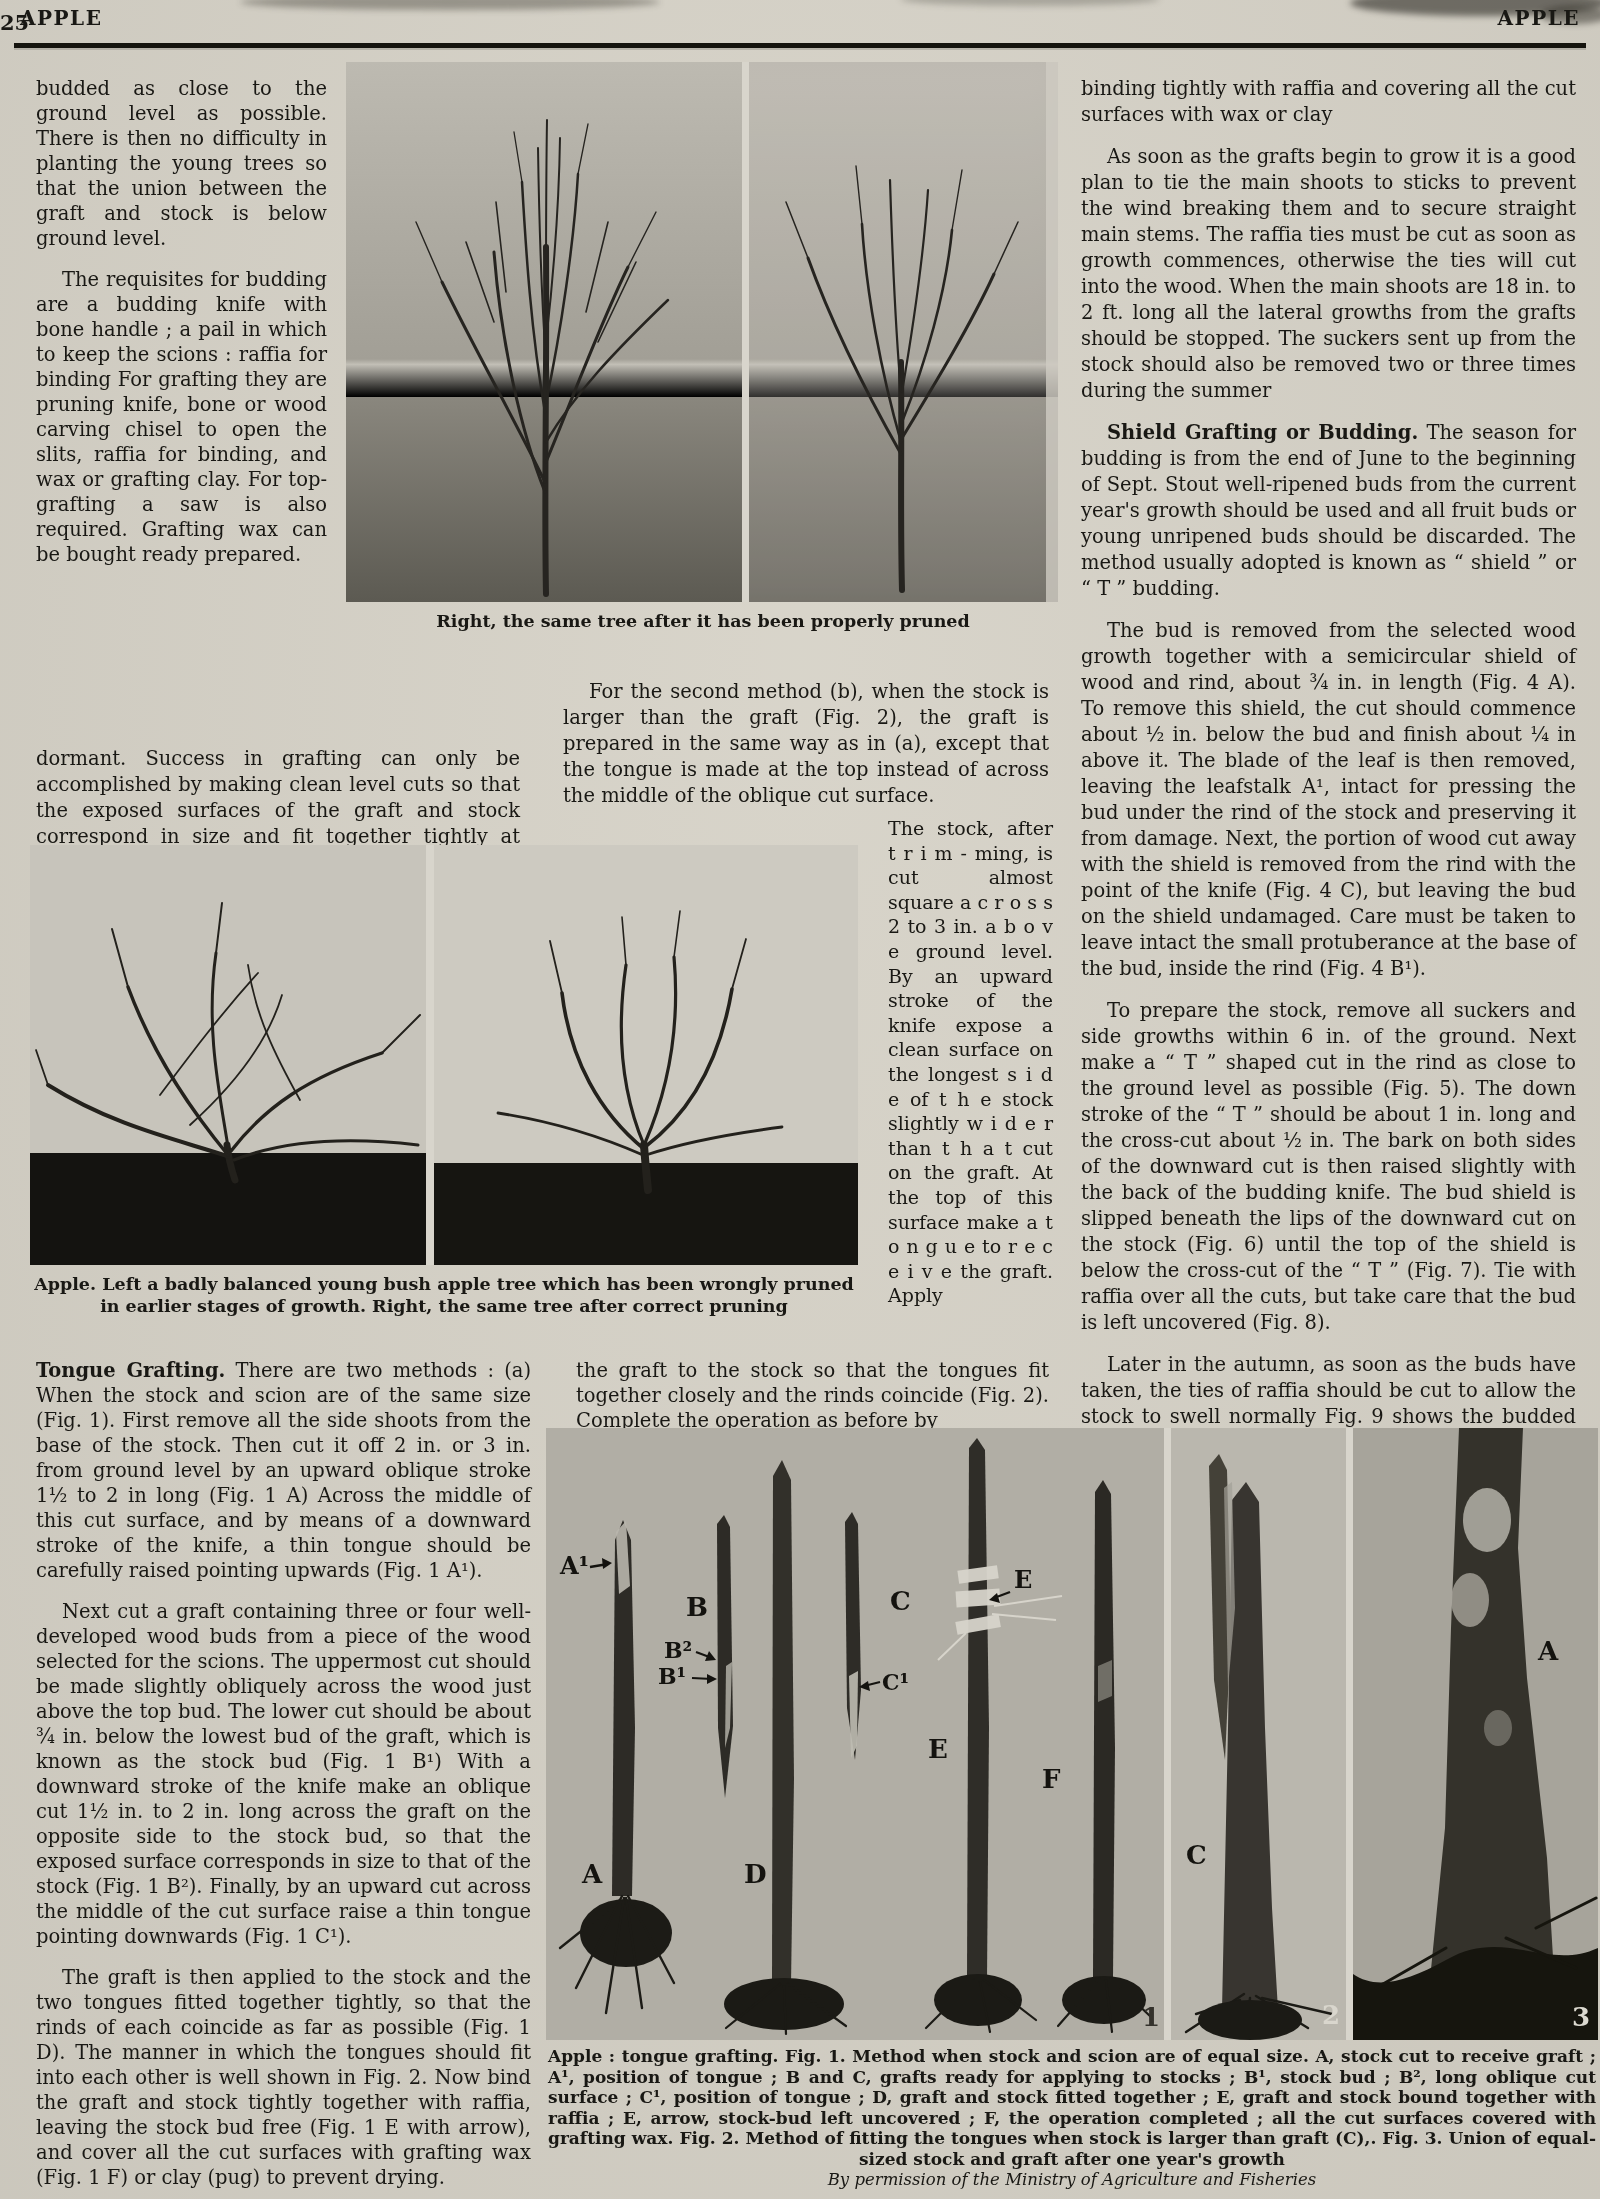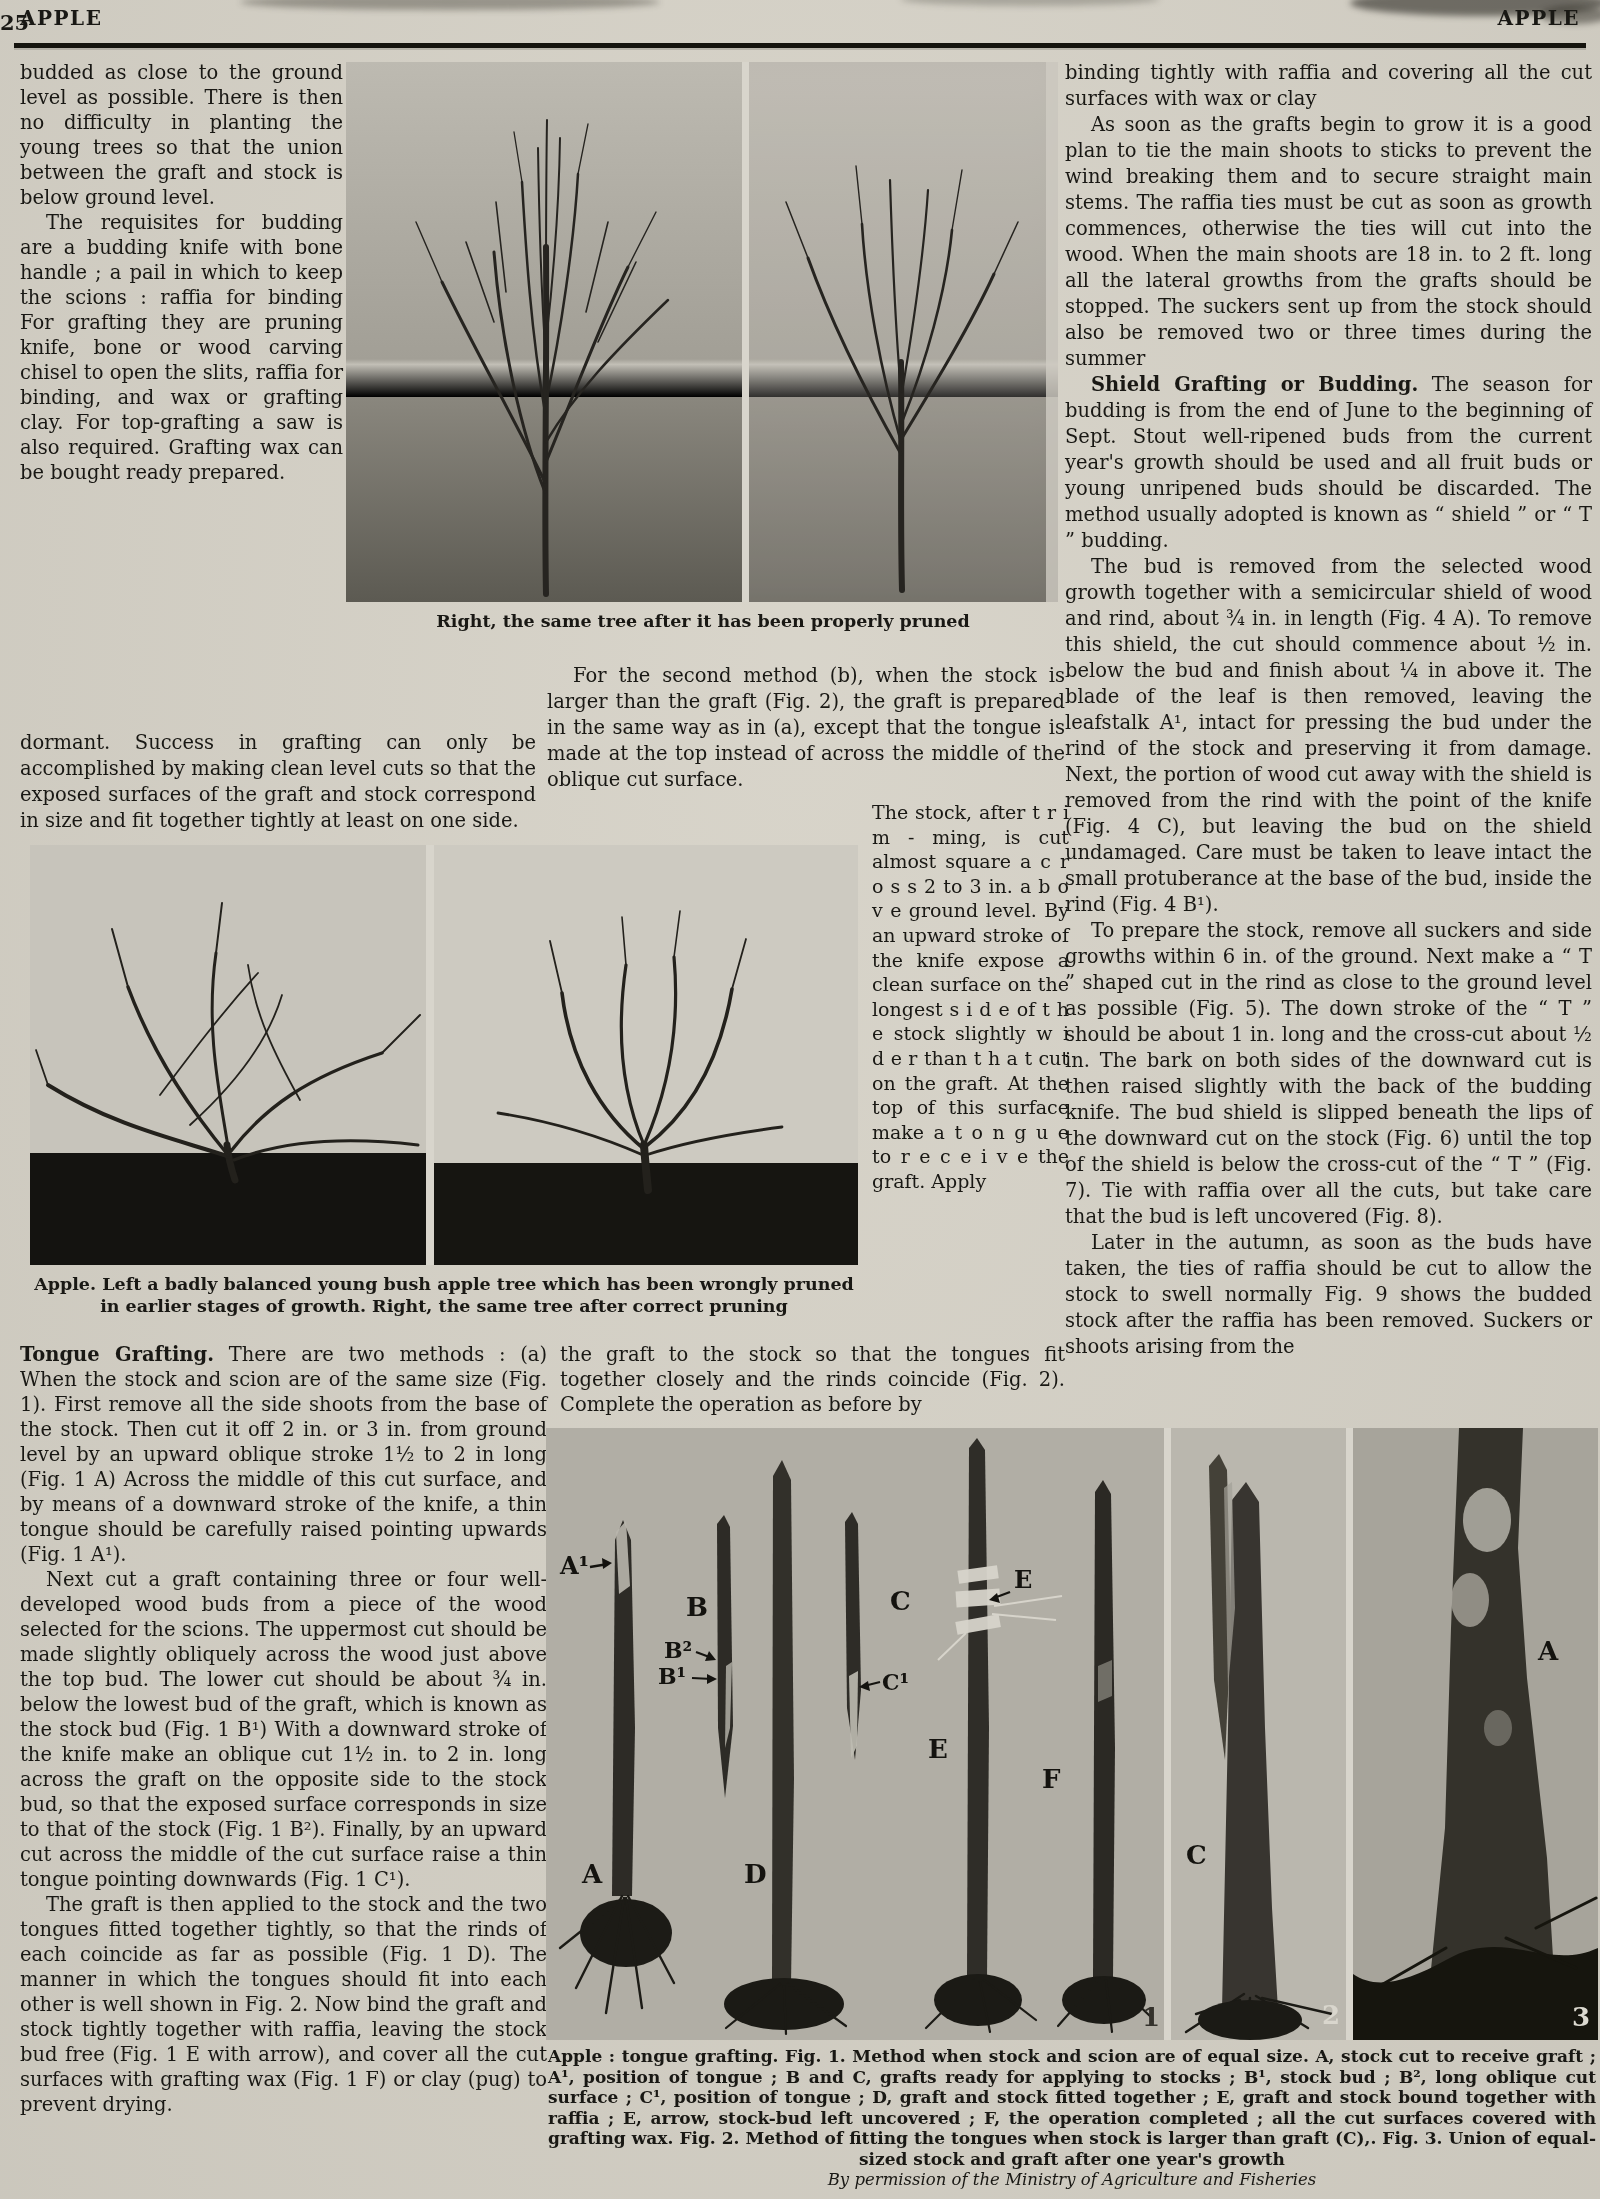--- a/index.html
+++ b/index.html
@@ -11,21 +11,21 @@
     font-family:"DejaVu Serif", serif;
     color:#191814;
     overflow:hidden;
   }
   .abs{position:absolute;}
   
   .hdr{font-weight:bold;font-size:20px;letter-spacing:1.5px;}
   .rule{background:#15140e;height:5px;box-shadow:0 2px 0 rgba(21,20,14,.15);}
   
   .col{font-size:19.5px;line-height:25px;text-align:justify;}
-  .col p{margin:0;}
+  .col p{margin:16px;}
   .col p.ind{text-indent:26px;}
   .lead{font-weight:bold;}
   .narrow{font-size:19px;line-height:24.6px;}
   
   .photo{overflow:hidden;box-shadow:inset 0 0 28px rgba(0,0,0,.35);}
   
   .cap{font-weight:bold;font-size:17.5px;line-height:22px;text-align:center;}
   .cap3{font-weight:bold;font-size:17px;line-height:20.5px;text-align:justify;text-align-last:center;}
   .perm{font-style:italic;font-size:16.5px;text-align:center;}
   .smudge{position:absolute;border-radius:50%;filter:blur(3px);}

